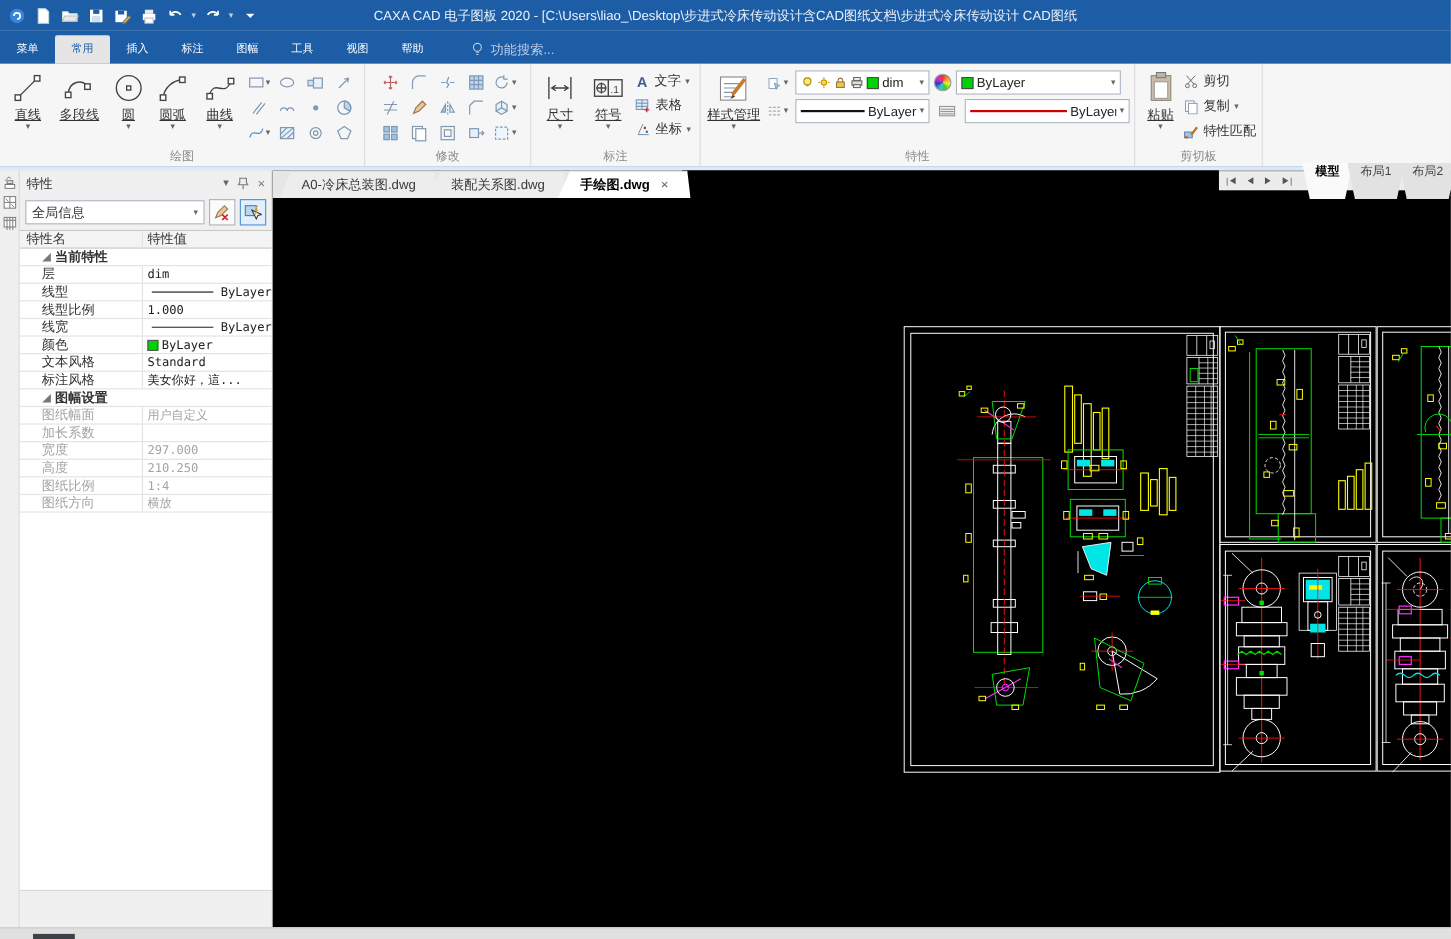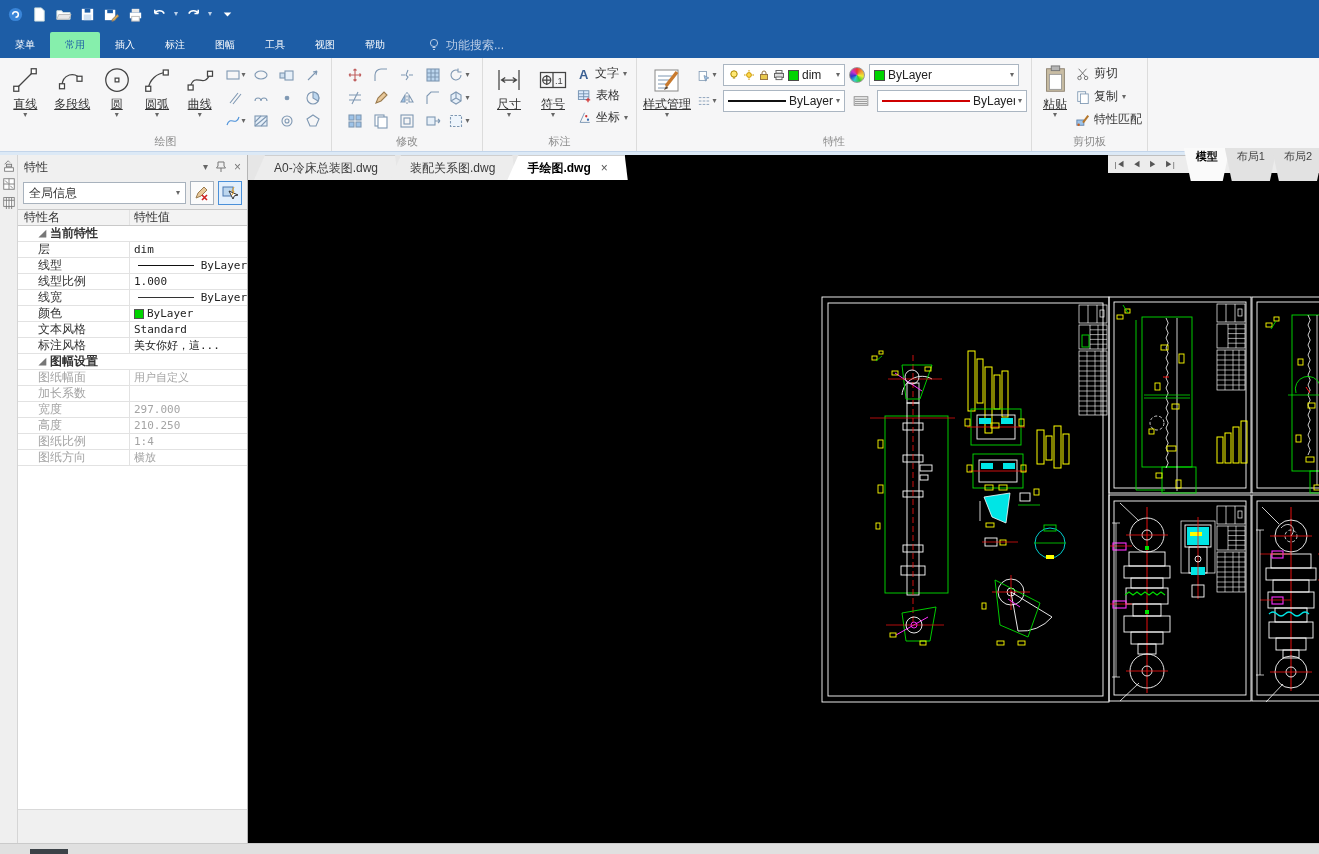--- a/index.html
+++ b/index.html
@@ -4,21 +4,21 @@
 <style>
   *{margin:0;padding:0;box-sizing:border-box;font-family:"Liberation Sans",sans-serif;}
   html,body{width:1319px;height:854px;overflow:hidden;background:#e4e4e4;}
   .titlebar{height:28px;background:#1d5da6;display:flex;align-items:center;position:relative;color:#fff;}
   .qat{display:flex;align-items:center;gap:6px;padding-left:6px;}
   .qat .qicon{width:18px;height:18px;display:flex;align-items:center;justify-content:center;}
   .qat svg{display:block;}
   .win-title{position:absolute;left:0;right:0;text-align:center;font-size:12px;color:#eaf1fa;white-space:nowrap;overflow:hidden;}
   .menubar{height:30px;background:#1d5da6;display:flex;align-items:flex-end;}
   .mtab{padding:0 15px;line-height:26px;font-size:10px;color:#fff;cursor:default;}
-  .mtab.active{background:#86efac;color:#1d5da6;border-radius:2px 2px 0 0;text-align:right;}
+  .mtab.active{background:#e5e5e5;color:#1d5da6;border-radius:2px 2px 0 0;text-align:right;}
   .msearch{display:flex;align-items:center;gap:6px;margin-left:28px;color:#b9cce6;font-size:12px;line-height:26px;}
   .ribbon{height:94px;background:#f6f6f7;display:flex;border-bottom:1px solid #c3d5ea;}
   .raccent{height:3px;background:#dce9f6;}
   .rgroup{display:flex;flex-direction:column;border-right:1px solid #dcdcdc;}
   .rbody{flex:1;display:flex;align-items:flex-start;padding:5px 6px 0 6px;gap:4px;}
   .rlabel{height:17px;text-align:center;font-size:11px;color:#8a8a8a;}
   .bigbtn{width:46px;display:flex;flex-direction:column;align-items:center;font-size:12px;color:#333;cursor:default;}
   .bigbtn .bicon{width:34px;height:34px;display:flex;align-items:center;justify-content:center;}
   .bigbtn .blabel{line-height:14px;white-space:nowrap;text-decoration:underline;}
   .caret{font-size:8px;color:#666;line-height:8px;}
@@ -125,20 +125,21 @@
           <path d="M14 8c-2-4-8-4-10 0M14 8V4M14 8h-4" stroke="#fff" fill="none" stroke-width="1.6"></path>
         </svg>
       </span>
       <span class="caret" style="color: rgb(188, 208, 232);">▾</span>
       <span class="qicon">
         <svg width="17" height="17" viewBox="0 0 18 18">
           <path d="M5 7h8l-4 4z" fill="#fff"></path>
         </svg>
       </span>
     </div>
+  <div class="win-title">CAXA CAD 电子图板 2020 - [C:\Users\liao_\Desktop\步进式冷床传动设计含CAD图纸文档\步进式冷床传动设计 CAD图纸</div>
 </div>
 
 <div class="menubar">
   <div id="menu-items" style="display:flex;align-items:flex-end;">
       <div class="mtab">菜单</div>
       <div class="mtab active">常用</div>
       <div class="mtab">插入</div>
       <div class="mtab">标注</div>
       <div class="mtab">图幅</div>
       <div class="mtab">工具</div>

